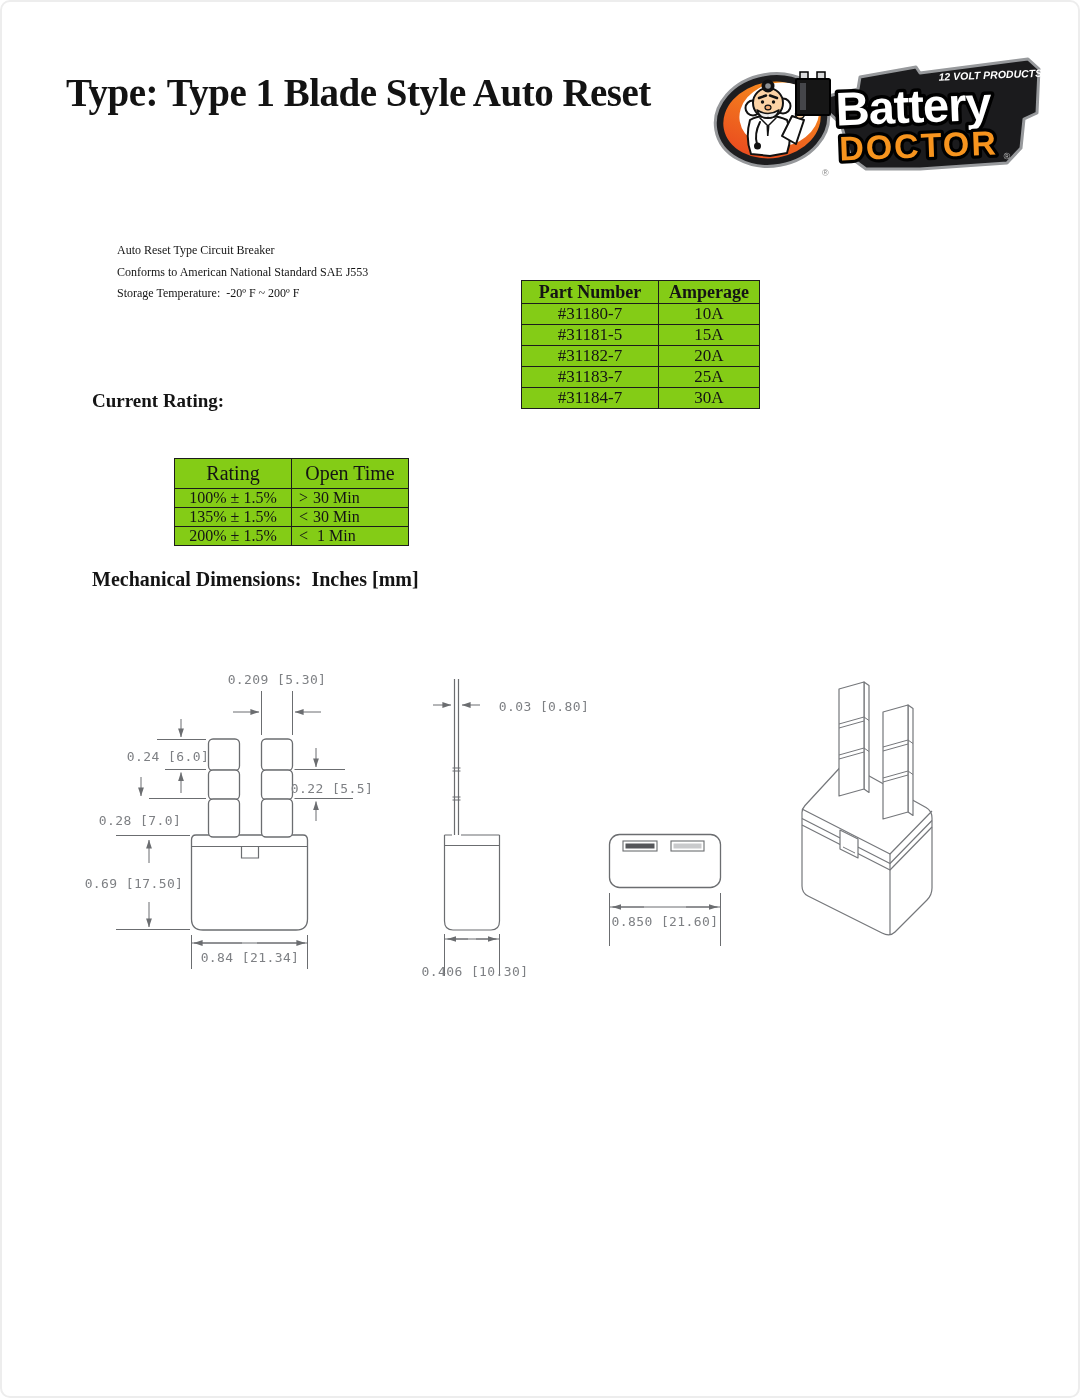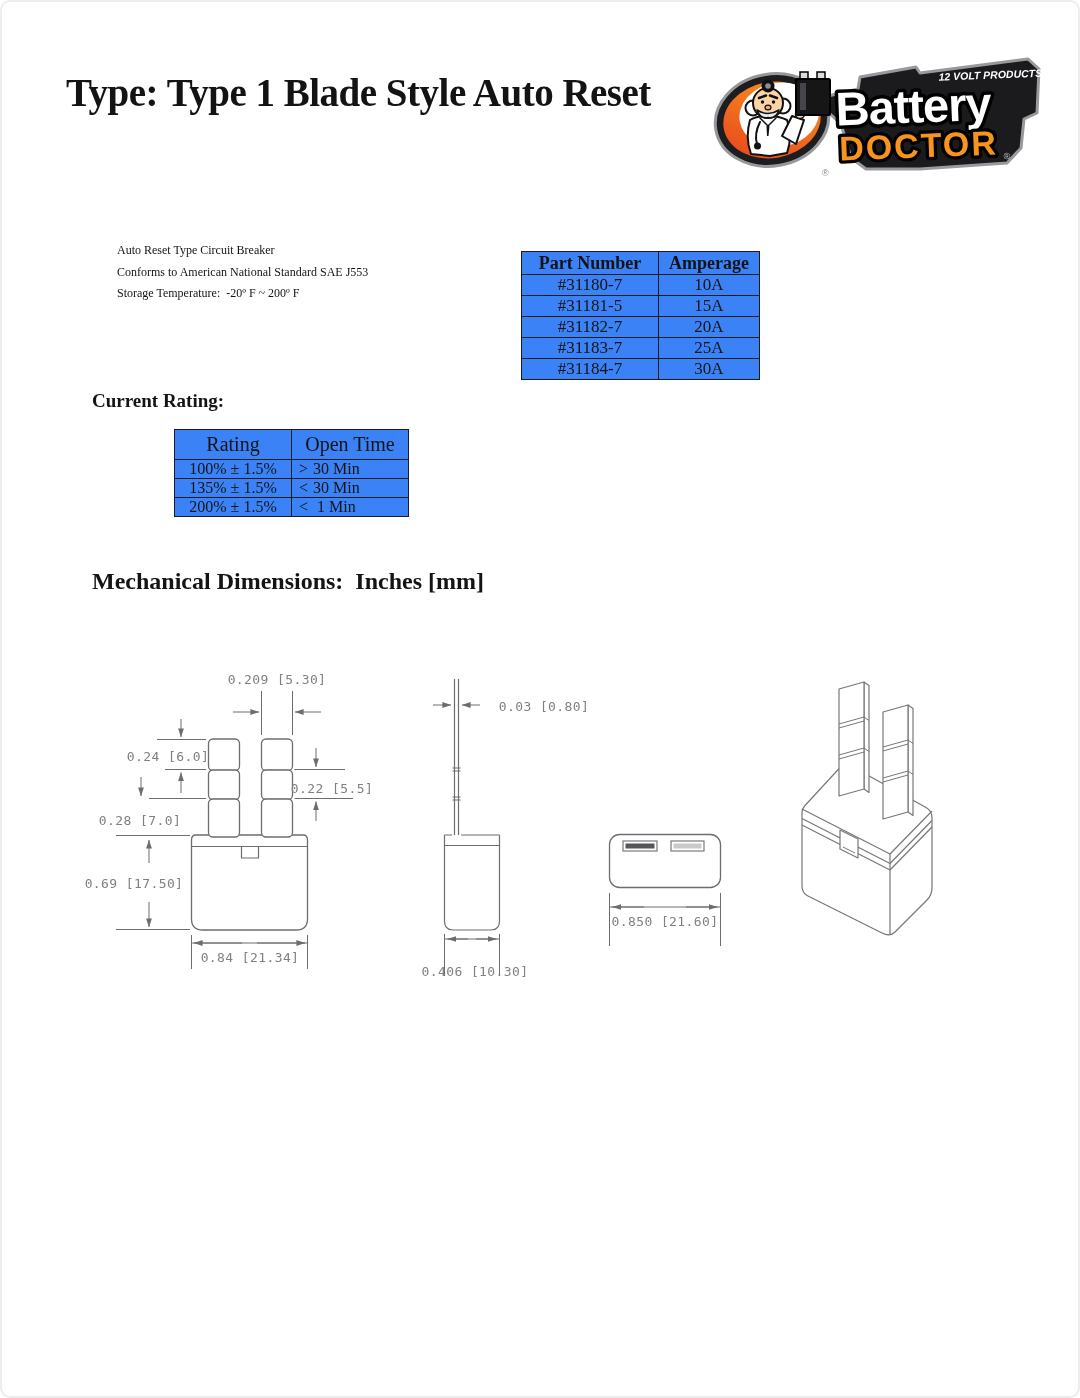--- a/index.html
+++ b/index.html
@@ -12,36 +12,36 @@
     position:absolute; left:64px; top:68px;
     font-size:39px; font-weight:700; letter-spacing:-0.5px; color:#131313;
     white-space:nowrap;
   }
   .logo-wrap{ position:absolute; left:708px; top:54px; width:336px; height:136px; }
 
   .spec-block{ position:absolute; left:90px; top:238px; width:430px; }
   .spec-heading{ font-size:19px; font-weight:700; margin-bottom:3px; }
   .spec-item{ font-size:12px; line-height:21.6px; padding-left:25px; white-space:pre; }
 
-  table{ border-collapse:collapse; background:#3b82f6; }
+  table{ border-collapse:collapse; background:#84cc16;margin-top:29px; }
   .part-table{ position:absolute; left:519px; top:249px; }
   .part-table th, .part-table td{ border:1.6px solid #1c1c1c; text-align:center; padding:0; }
   .part-table th{ width:136px; height:22px; font-size:18px; font-weight:700; }
   .part-table th:last-child{ width:100px; }
   .part-table td{ height:20px; font-size:17px; font-weight:400; }
 
   .rating-heading{ position:absolute; left:90px; top:388px; font-size:19px; font-weight:700; }
   .rating-table{ position:absolute; left:172px; top:427px; }
   .rating-table th{ border:1.5px solid #1c1c1c; width:114px; height:27px; font-size:20px; font-weight:400; }
   .rating-table td{ border:1.5px solid #1c1c1c; height:17px; font-size:16px; text-align:center; padding:0; }
   .rating-table td.time-cell{ text-align:left; }
   .time-cell .op{ display:inline-block; padding-left:7px; width:14px; }
   .time-cell .tm{ white-space:pre; }
 
-  .mech-heading{ position:absolute; left:90px; top:566px; font-size:24px; font-weight:700; white-space:pre; }
+  .mech-heading{ position:absolute; left:90px; top:566px; font-size:20px; font-weight:700; white-space:pre; }
 
   .drawings{ position:absolute; left:0; top:0; pointer-events:none; }
 
   .dim-text{ font-family:"DejaVu Sans Mono", monospace; font-size:13px; fill:#7e8084; letter-spacing:0.4px; }
 </style>
 </head>
 <body>
 
 <div class="sheet">
 

